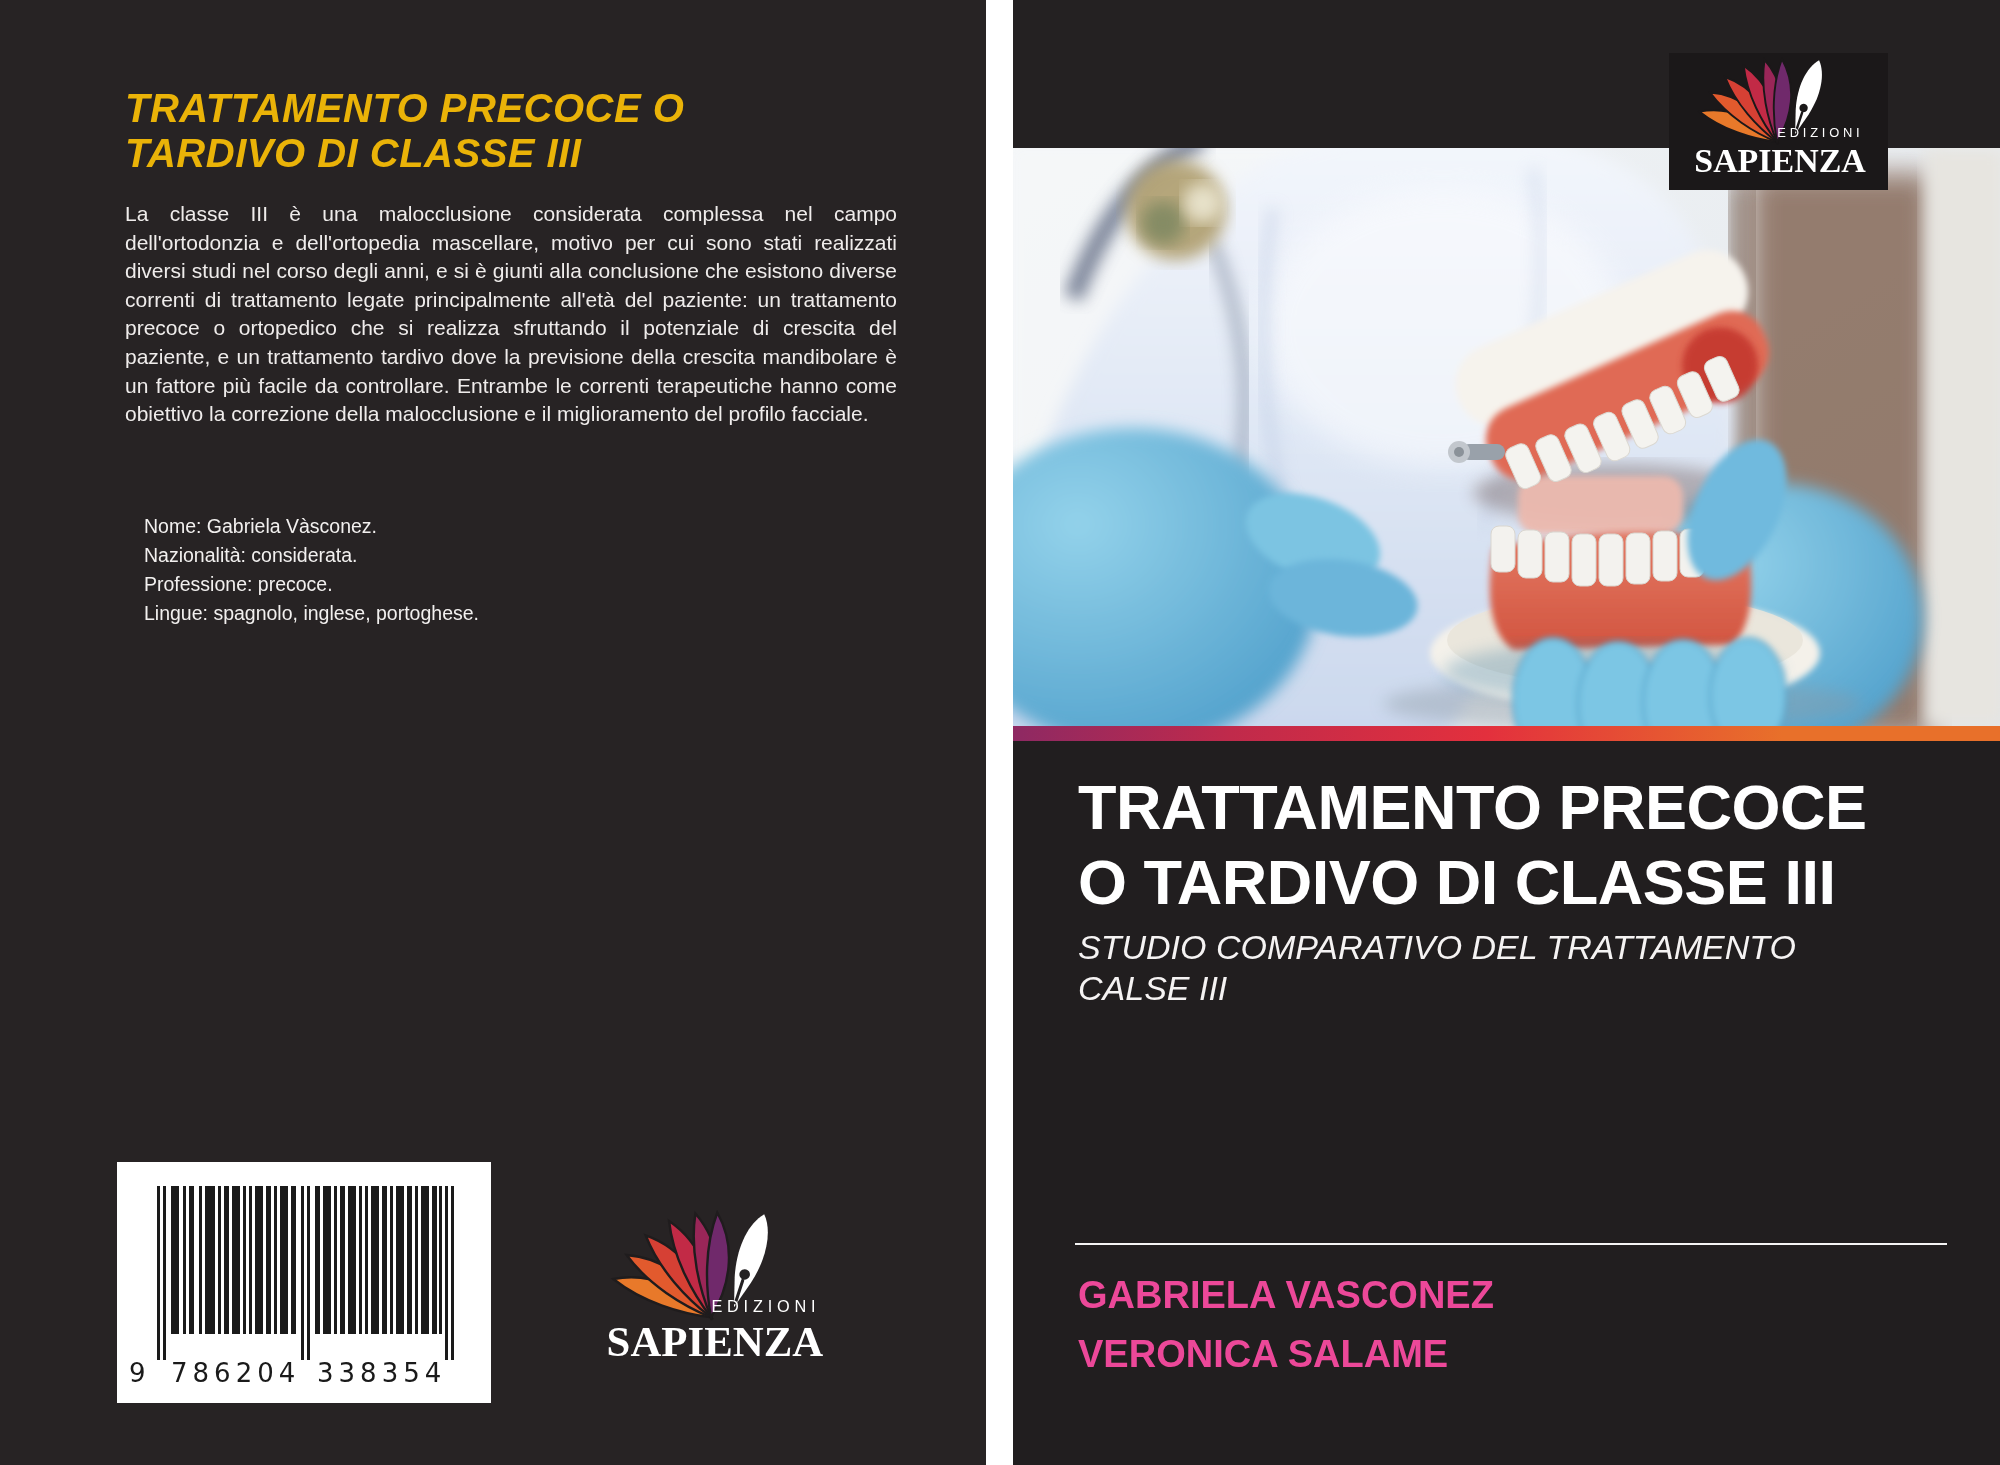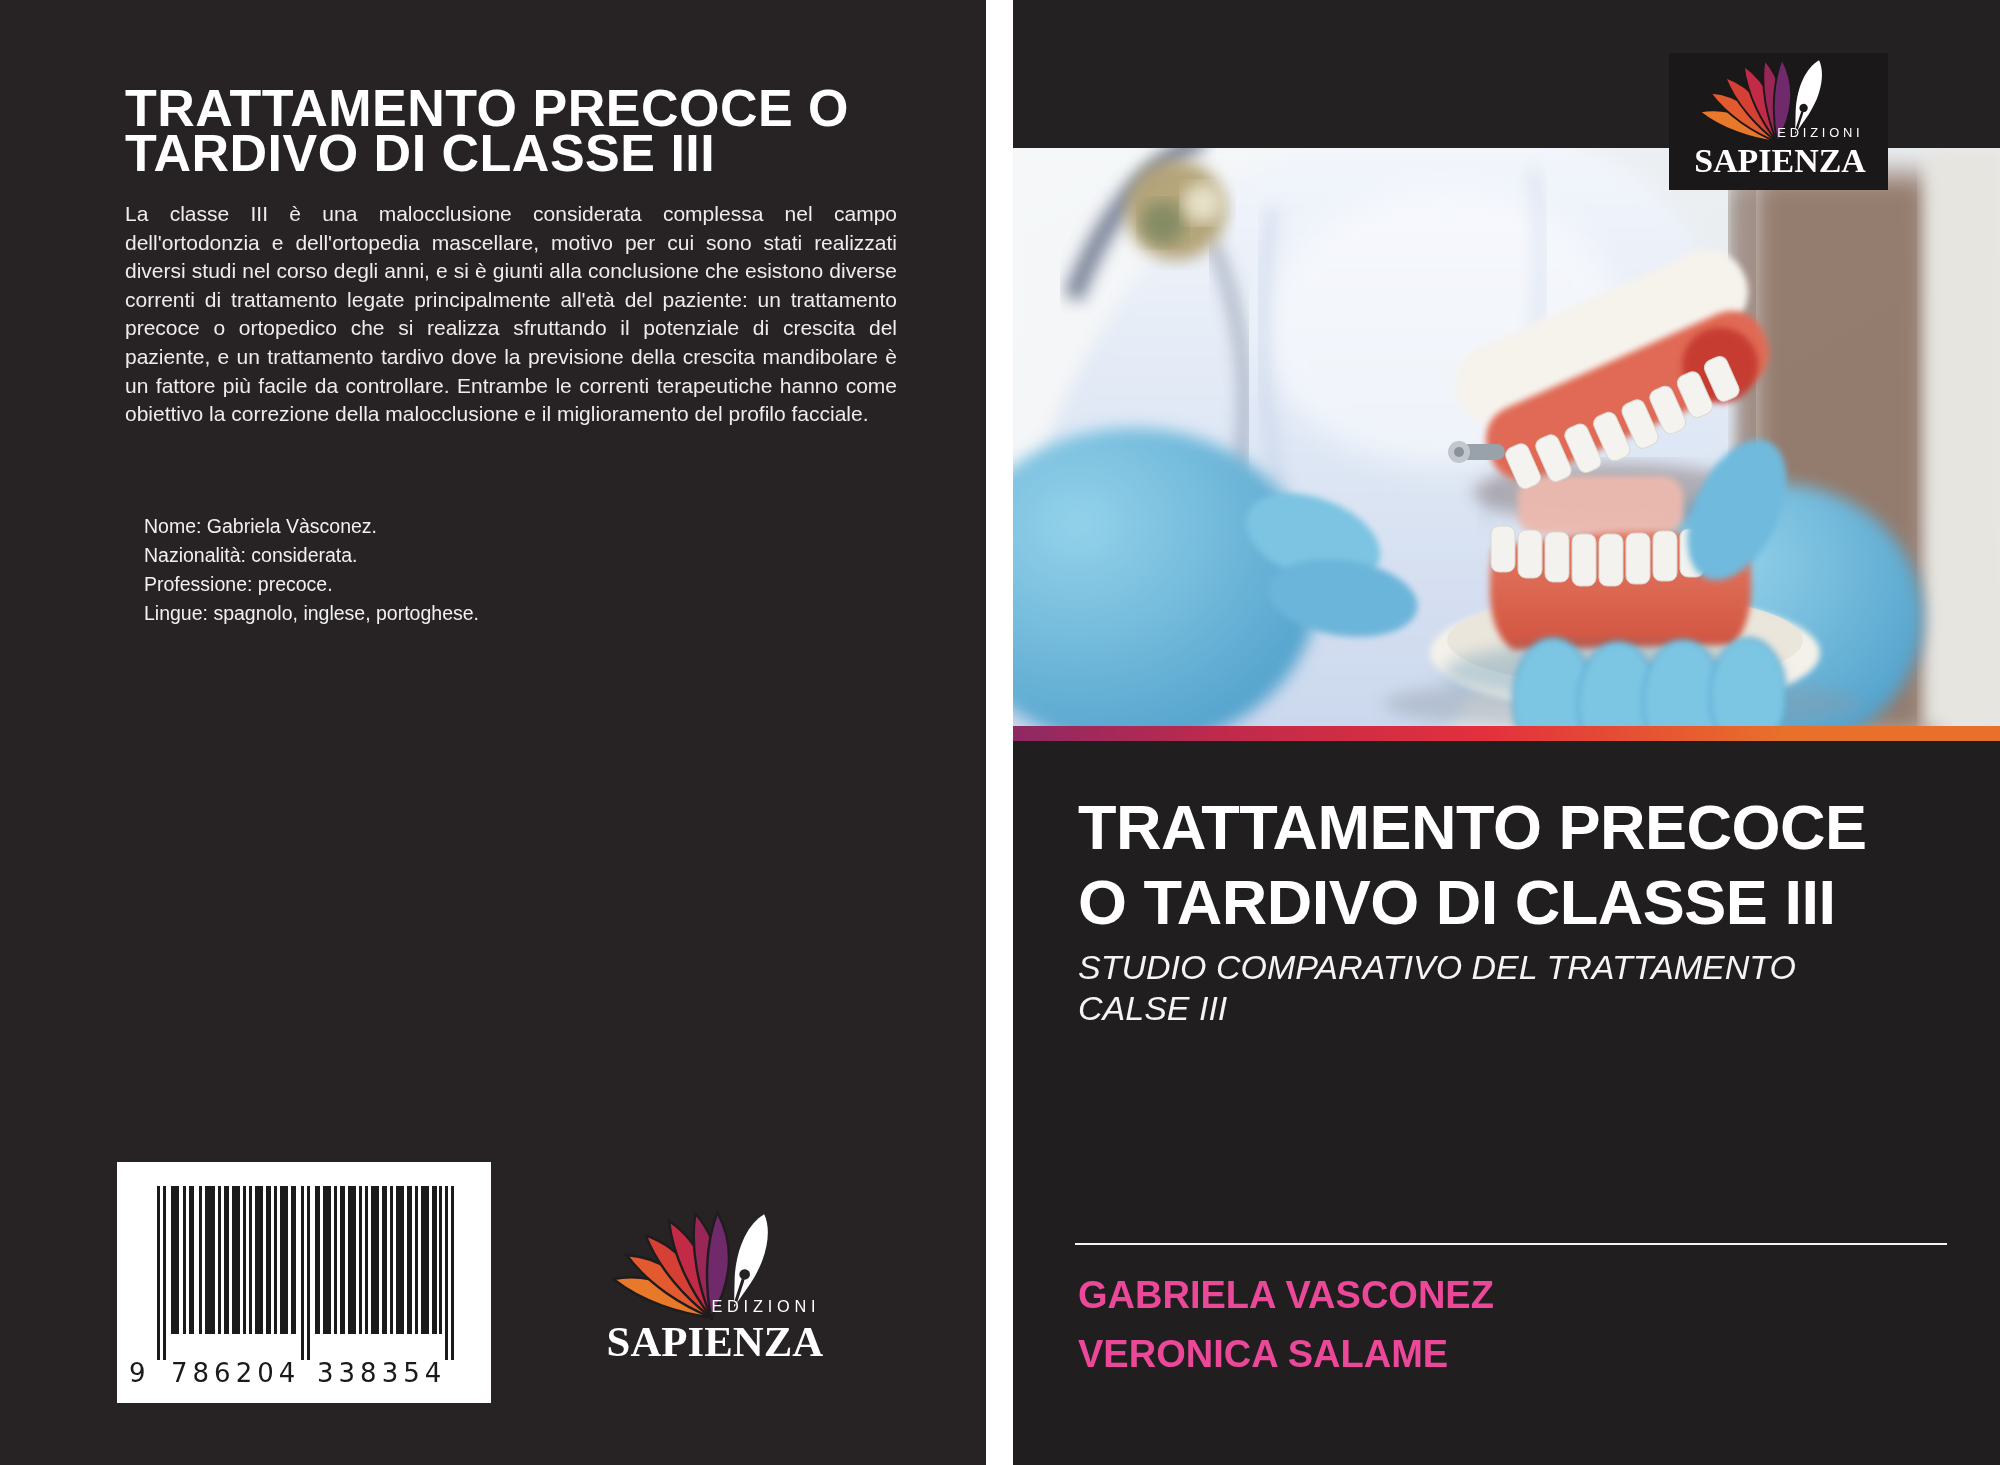--- a/index.html
+++ b/index.html
@@ -1,21 +1,21 @@
 <!DOCTYPE html>
 <html><head>
 <meta charset="utf-8">
 <style>
   html,body{margin:0;padding:0;background:#111;}
   .book{position:relative;width:2000px;height:1465px;background:#272324;overflow:hidden;
         font-family:"Liberation Sans",sans-serif;}
   
   .back-cover{position:absolute;left:0;top:0;width:986px;height:1465px;background:#272324;}
   .back-inner{position:absolute;left:125px;top:86px;width:772px;}
-  .back-title{color:#ffffff;font-weight:bold;font-size:52px;line-height:45px;letter-spacing:.5px;white-space:nowrap;}
+  .back-title{color:#eab308;font-weight:bold;font-size:40px;line-height:45px;letter-spacing:.5px;white-space:nowrap;font-style:italic;}
   .back-body{margin-top:24px;color:#efeceb;font-size:21px;line-height:28.6px;text-align:justify;}
   .bio{position:absolute;left:144px;top:512px;color:#f2f0ef;font-size:19.5px;line-height:29px;}
   
   .barcode-box{position:absolute;left:117px;top:1162px;width:374px;height:241px;background:#ffffff;}
   .barcode-box svg{display:block;width:100%;height:100%;}
   .barcode-box text{font-family:"DejaVu Sans",sans-serif;font-size:26px;fill:#1a1a1a;letter-spacing:5px;}
   
   .logo-svg text{fill:#ffffff;}
   .logo-edizioni{font-family:"Liberation Sans",sans-serif;font-size:17px;letter-spacing:5px;}
   .logo-sapienza{font-family:"Liberation Serif",serif;font-weight:bold;font-size:44px;}
@@ -25,21 +25,21 @@
   
   .front-cover{position:absolute;left:1013px;top:0;width:987px;height:1465px;background:#211e1f;}
   .front-top-bar{position:absolute;left:0;top:0;width:987px;height:148px;background:#242122;}
   .photo{position:absolute;left:0;top:148px;width:987px;height:578px;overflow:hidden;}
   .photo svg{display:block;width:100%;height:100%;}
   .logo-box{position:absolute;left:656px;top:53px;width:219px;height:137px;background:#1b1819;
             display:flex;align-items:center;justify-content:center;}
   .logo-box svg{width:193px;height:129px;}
   .accent-bar{position:absolute;left:0;top:726px;width:987px;height:15px;
               background:linear-gradient(to right,#8e2963 0%,#c02a4b 22%,#e3303d 48%,#e8702a 78%,#e8702a 100%);}
-  .front-text{position:absolute;left:65px;top:790px;width:880px;}
+  .front-text{position:absolute;left:65px;top:770px;width:880px;}
   .front-title{color:#ffffff;font-weight:bold;font-size:63px;line-height:75px;letter-spacing:-.5px;white-space:nowrap;}
   .front-subtitle{margin-top:7px;color:#f5f3f3;font-style:italic;font-size:34px;line-height:41px;white-space:nowrap;}
   .authors-rule{position:absolute;left:62px;top:1243px;width:872px;height:2px;background:#f5f4f4;}
   .authors{position:absolute;left:65px;top:1266px;color:#ec4899;font-weight:bold;font-size:38px;line-height:59px;white-space:nowrap;}
 </style>
 </head>
 <body>
 
 <div class="book">
 

